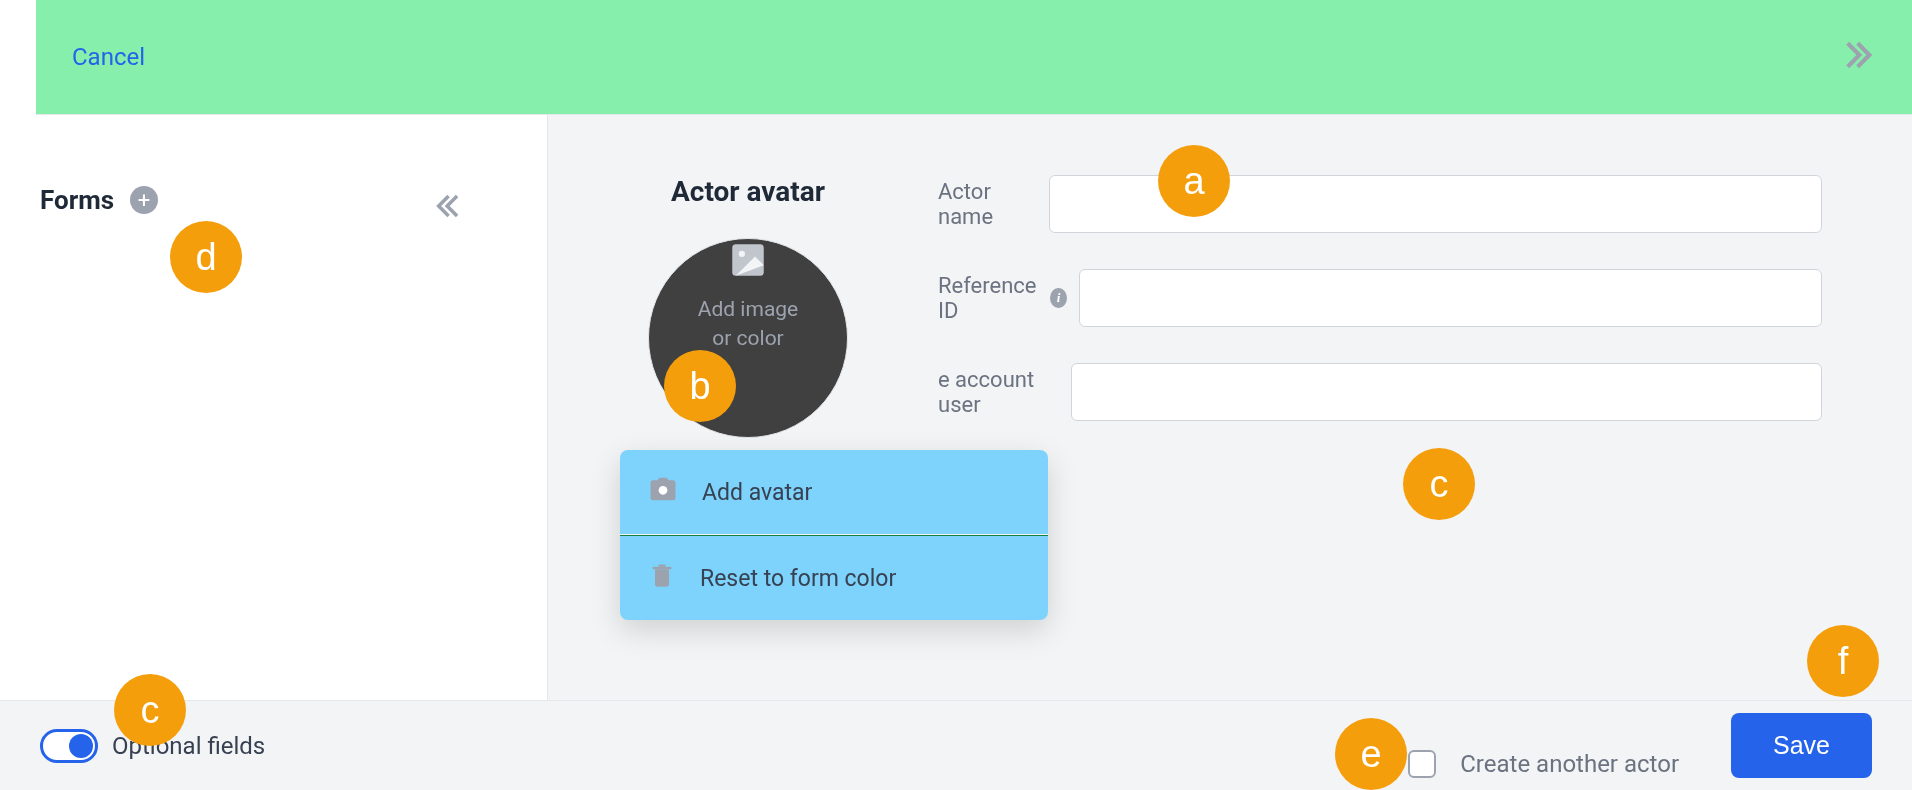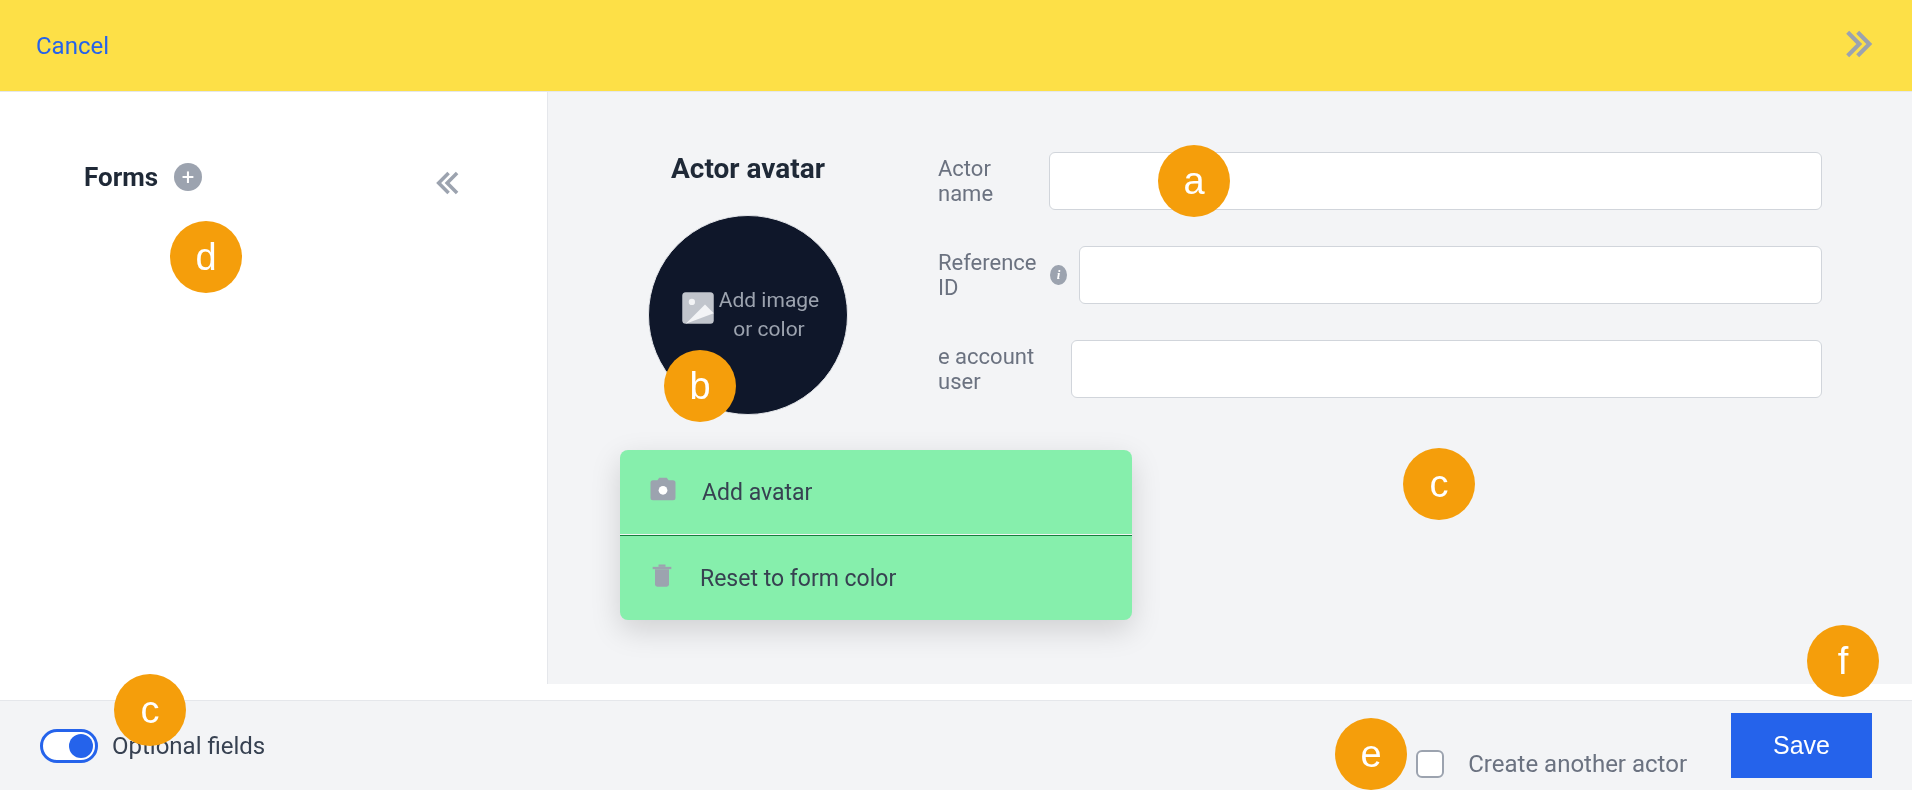--- a/index.html
+++ b/index.html
@@ -5,26 +5,27 @@
     * { box-sizing: border-box; margin: 0; padding: 0; }
     body {
       font-family: -apple-system, BlinkMacSystemFont, "Segoe UI", Roboto, Helvetica, Arial, sans-serif;
       background: #ffffff;
       width: 1912px;
       height: 790px;
       overflow: hidden;
       position: relative;
     }
     .header {
-      height: 92px;
+      height: 115px;
       border-bottom: 1px solid #e5e7eb;
       display: flex;
       align-items: center;
       position: relative;
-      background: #fde047;
+      background: #86efac;
+      margin-left: 36px;
     }
     .cancel-link {
       color: #2563eb;
       font-size: 24px;
       margin-left: 36px;
       cursor: pointer;
     }
     .page-title {
       position: absolute;
       left: 50%;
@@ -40,21 +41,21 @@
       cursor: pointer;
     }
     .body-wrap {
       display: flex;
       height: calc(790px - 108px - 90px);
     }
     .sidebar {
       width: 548px;
       background: #fff;
       border-right: 1px solid #e5e7eb;
-      padding: 70px 40px 40px 84px;
+      padding: 70px 40px 40px 40px;
       position: relative;
     }
     .sidebar-header {
       display: flex;
       align-items: center;
       gap: 16px;
     }
     .sidebar-title {
       font-size: 26px;
       font-weight: 700;
@@ -95,26 +96,25 @@
     .avatar-label {
       font-size: 28px;
       font-weight: 700;
       color: #1f2937;
       margin-bottom: 30px;
       text-align: center;
     }
     .avatar-circle {
       width: 200px; height: 200px;
       border-radius: 50%;
-      background: #0f172a;
+      background: #404040;
       border: 1px solid #e5e7eb;
       display: flex;
-      flex-direction: row;
-      align-items: center;
-      justify-content: center;
+      flex-direction: column;
+      align-items: center;
       color: #9ca3af;
       cursor: pointer;
     }
     .avatar-circle svg { margin-bottom: 14px; }
     .avatar-circle-text { font-size: 21px; line-height: 1.4; text-align: center; color:#9ca3af;}
     .fields-col {
       flex: 1;
       display: flex;
       flex-direction: column;
       gap: 36px;
@@ -146,22 +146,22 @@
       border-radius: 6px;
       background: #fff;
       font-size: 20px;
       padding: 0 18px;
       width: 100%;
     }
     .avatar-menu {
       position: absolute;
       left: 620px;
       top: 450px;
-      width: 512px;
-      background: #86efac;
+      width: 428px;
+      background: #7dd3fc;
       border-radius: 8px;
       box-shadow: 0 10px 30px rgba(0,0,0,0.15);
       z-index: 10;
     }
     .menu-item {
       display: flex;
       align-items: center;
       height: 85px;
       padding: 0 28px;
       gap: 24px;
@@ -220,24 +220,24 @@
     }
     .checkbox-label {
       font-size: 24px;
       color: #6b7280;
     }
     .save-btn {
       background: #2563eb;
       color: #fff;
       font-size: 25px;
       border: none;
-      border-radius: 0;
+      border-radius: 8px;
       padding: 18px 42px;
       cursor: pointer;
-      margin-left: 20px;
+      margin-left: 28px;
     }
     .annot {
       position: absolute;
       width: 72px; height: 72px;
       border-radius: 50%;
       background: #f59e0b;
       color: #fff;
       font-size: 38px;
       font-weight: 500;
       display: flex;

